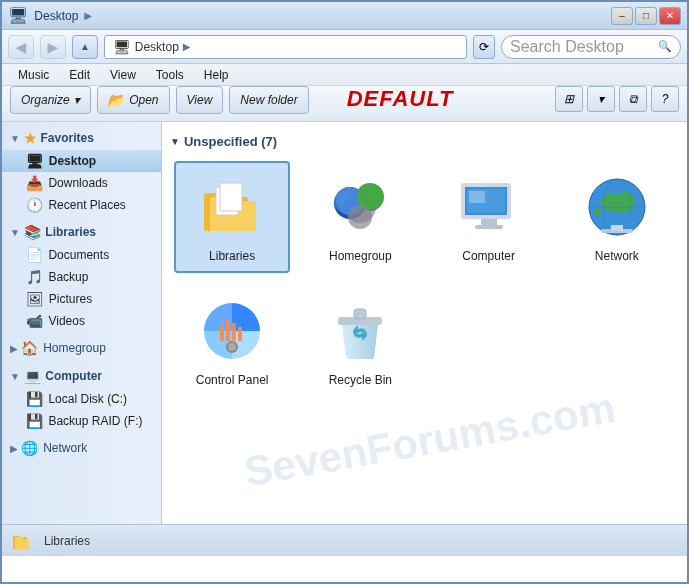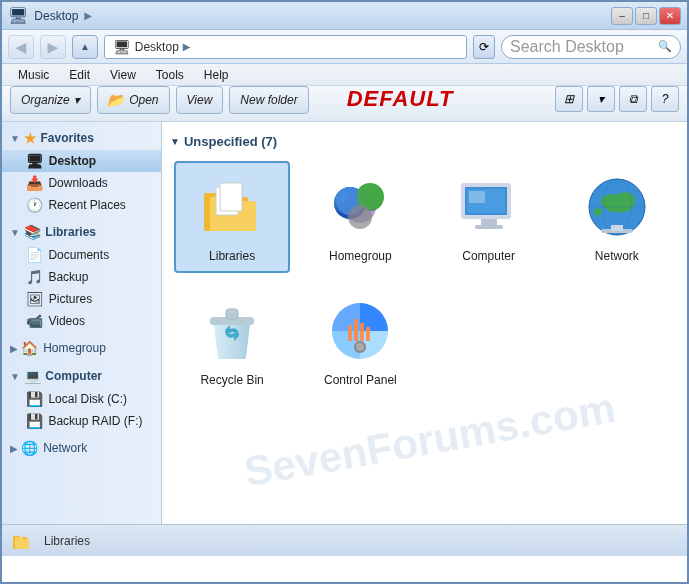--- a/index.html
+++ b/index.html
@@ -538,63 +538,63 @@
             <rect x="30" y="54" width="12" height="6" fill="#c8d8e8"></rect>
           </svg>
         </div>
         <span class="icon-label">Network</span>
       </div>
 
       <div class="file-icon">
         <div class="icon-img">
           <svg width="72" height="72" viewBox="0 0 72 72">
 
+            <circle cx="36" cy="36" r="28" fill="#eee"></circle>
+
+            <path d="M36,36 L64,36 A28,28 0 0,0 36,8 Z" fill="#3388ff"></path>
+            <path d="M36,36 L36,8 A28,28 0 0,0 8,36 Z" fill="#66aaff"></path>
+            <path d="M36,36 L8,36 A28,28 0 0,0 36,64 Z" fill="#88ccff"></path>
+            <path d="M36,36 L36,64 A28,28 0 0,0 64,36 Z" fill="#aaddff"></path>
+
+            <rect x="24" y="30" width="4" height="16" fill="#ff8844" opacity="0.9"></rect>
+            <rect x="30" y="24" width="4" height="22" fill="#ff8844" opacity="0.9"></rect>
+            <rect x="36" y="28" width="4" height="18" fill="#ff8844" opacity="0.9"></rect>
+            <rect x="42" y="32" width="4" height="14" fill="#ff8844" opacity="0.9"></rect>
+
+            <circle cx="36" cy="52" r="6" fill="#888"></circle>
+            <circle cx="36" cy="52" r="4" fill="#aaa"></circle>
+          </svg>
+        </div>
+        <span class="icon-label">Control Panel</span>
+      </div>
+
+      <div class="file-icon">
+        <div class="icon-img">
+          <svg width="72" height="72" viewBox="0 0 72 72">
+
             <path d="M18,28 L22,62 Q22,64 24,64 L48,64 Q50,64 50,62 L54,28Z" fill="#c8dde8"></path>
             <path d="M18,28 L22,62 Q22,64 24,64 L48,64 Q50,64 50,62 L54,28Z" fill="url(#binGrad)"></path>
 
             <rect x="14" y="22" width="44" height="8" rx="3" fill="#b8ccd8"></rect>
 
             <rect x="30" y="14" width="12" height="10" rx="3" fill="#b8ccd8" stroke="#a0b8c8" stroke-width="1"></rect>
 
             <path d="M30,38 Q28,36 30,34 L34,30 L34,34 Q40,32 42,36 Q44,40 40,42 L40,38 Q36,36 34,38Z" fill="#44aacc"></path>
             <path d="M42,38 Q44,40 42,42 L38,46 L38,42 Q32,44 30,40 Q28,36 32,34 L32,38 Q36,40 38,38Z" fill="#44aacc"></path>
             <defs>
               <linearGradient id="binGrad" x1="0%" y1="0%" x2="100%" y2="0%">
                 <stop offset="0%" stop-color="#d8eef8"></stop>
                 <stop offset="100%" stop-color="#a8cce0"></stop>
               </linearGradient>
             </defs>
           </svg>
         </div>
         <span class="icon-label">Recycle Bin</span>
       </div>
 
-      <div class="file-icon">
-        <div class="icon-img">
-          <svg width="72" height="72" viewBox="0 0 72 72">
-
-            <circle cx="36" cy="36" r="28" fill="#eee"></circle>
-
-            <path d="M36,36 L64,36 A28,28 0 0,0 36,8 Z" fill="#3388ff"></path>
-            <path d="M36,36 L36,8 A28,28 0 0,0 8,36 Z" fill="#66aaff"></path>
-            <path d="M36,36 L8,36 A28,28 0 0,0 36,64 Z" fill="#88ccff"></path>
-            <path d="M36,36 L36,64 A28,28 0 0,0 64,36 Z" fill="#aaddff"></path>
-
-            <rect x="24" y="30" width="4" height="16" fill="#ff8844" opacity="0.9"></rect>
-            <rect x="30" y="24" width="4" height="22" fill="#ff8844" opacity="0.9"></rect>
-            <rect x="36" y="28" width="4" height="18" fill="#ff8844" opacity="0.9"></rect>
-            <rect x="42" y="32" width="4" height="14" fill="#ff8844" opacity="0.9"></rect>
-
-            <circle cx="36" cy="52" r="6" fill="#888"></circle>
-            <circle cx="36" cy="52" r="4" fill="#aaa"></circle>
-          </svg>
-        </div>
-        <span class="icon-label">Control Panel</span>
-      </div>
-
     </div>
 
     <div class="watermark">SevenForums.com</div>
   </div>
 </div>
 
 <div class="status-bar">
   <div class="status-icon">
     <svg width="24" height="24" viewBox="0 0 24 24">
       <rect x="2" y="8" width="14" height="12" rx="1" fill="#f0b830"></rect>

